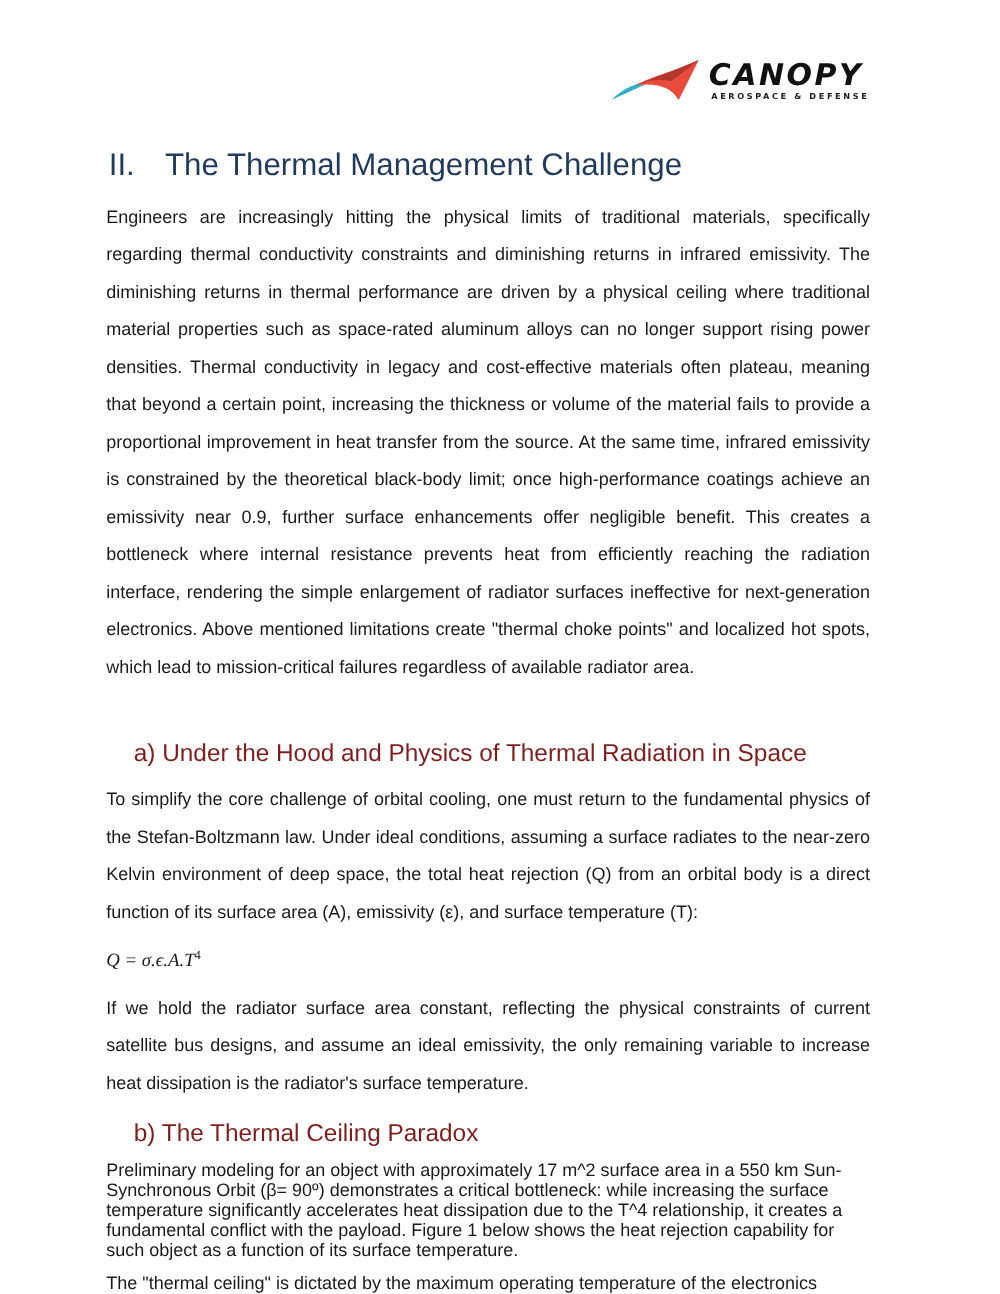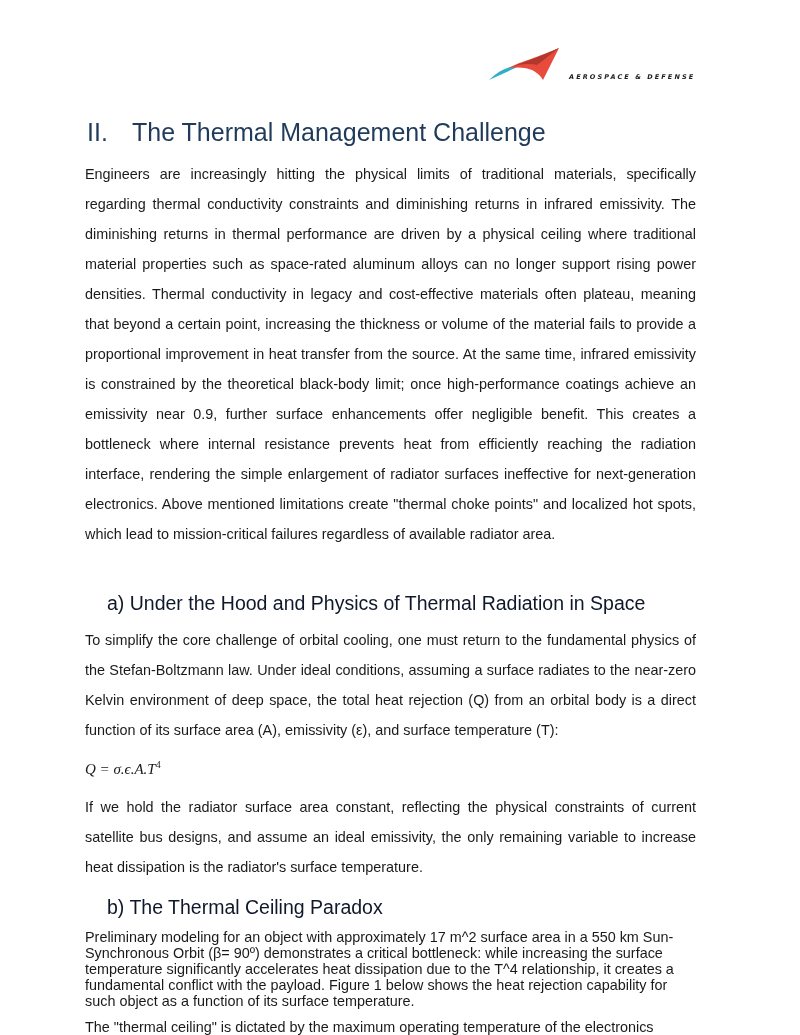--- a/index.html
+++ b/index.html
@@ -3,41 +3,42 @@
 <meta charset="utf-8">
 <style>
   html, body { margin: 0; padding: 0; background: #ffffff; }
   body { width: 800px; height: 1035px; position: relative; overflow: hidden;
          font-family: "Liberation Sans", "DejaVu Sans", sans-serif; color: #1a1a1a; }
   .logo { position: absolute; left: 487px; top: 44px; width: 230px; height: 40px; }
   .logo svg { position: absolute; left: 0; top: 2px; }
   .logo-word { position: absolute; left: 80px; top: 2px; font-family: "DejaVu Sans", sans-serif;
                font-weight: bold; font-style: italic; font-size: 24px; letter-spacing: 2px; color: #111; }
   .logo-sub { position: absolute; left: 82px; top: 29px; font-family: "DejaVu Sans", sans-serif;
-              font-weight: bold; font-size: 6.5px; letter-spacing: 2.1px; color: #222; font-style: italic; }
+              font-weight: bold; font-size: 6.5px; letter-spacing: 2.1px; color: #222; }
   .content { position: absolute; left: 85px; top: 118px; width: 611px; }
   h1 { margin: 0 0 12px 2px; font-weight: normal; font-size: 25px; color: #1f3a5a; }
   h1 .num { display: inline-block; width: 45px; }
-  h2 { margin: 0 0 10px 22px; font-weight: normal; font-size: 19.5px; color: #0f172a; }
+  h2 { margin: 0 0 10px 22px; font-weight: normal; font-size: 19.5px; color: #7f1d1d; }
   p { margin: 0; font-size: 14.4px; line-height: 30px; }
   p.justify { text-align: justify; }
   p.loose { line-height: 16px; }
   .formula { text-align: left; font-family: "Liberation Serif", "DejaVu Serif", serif;
              font-style: italic; font-size: 15px; margin: 14px 0 14px 0; }
   .formula sup { font-size: 10px; font-style: normal; }
 </style>
 </head>
 <body>
 
 <div class="logo">
   <svg width="74" height="36" viewBox="0 0 74 36">
     <path d="M2 34 C14 22 28 18 40 20 L72 2 Z" fill="#2fb0c9"></path>
     <path d="M22 22 C32 16 44 14 72 2 L56 34 C50 24 40 20 22 22 Z" fill="#e84a3c"></path>
     <path d="M22 22 C32 18 42 17 50 19 L72 2 C50 12 36 16 22 22 Z" fill="#b3372c"></path>
   </svg>
+  <span class="logo-word">CANOPY</span>
   <span class="logo-sub">AEROSPACE &amp; DEFENSE</span>
 </div>
 
 <div class="content">
   <h1>
     <span class="num">II.</span><span>The Thermal Management Challenge</span>
   </h1>
   <p class="justify">Engineers are increasingly hitting the physical limits of traditional materials, specifically regarding thermal conductivity constraints and diminishing returns in infrared emissivity. The diminishing returns in thermal performance are driven by a physical ceiling where traditional material properties such as space-rated aluminum alloys can no longer support rising power densities. Thermal conductivity in legacy and cost-effective materials often plateau, meaning that beyond a certain point, increasing the thickness or volume of the material fails to provide a proportional improvement in heat transfer from the source. At the same time, infrared emissivity is constrained by the theoretical black-body limit; once high-performance coatings achieve an emissivity near 0.9, further surface enhancements offer negligible benefit. This creates a bottleneck where internal resistance prevents heat from efficiently reaching the radiation interface, rendering the simple enlargement of radiator surfaces ineffective for next-generation electronics. Above mentioned limitations create "thermal choke points" and localized hot spots, which lead to mission-critical failures regardless of available radiator area.</p>
 
   <div style="height:43px"></div>

